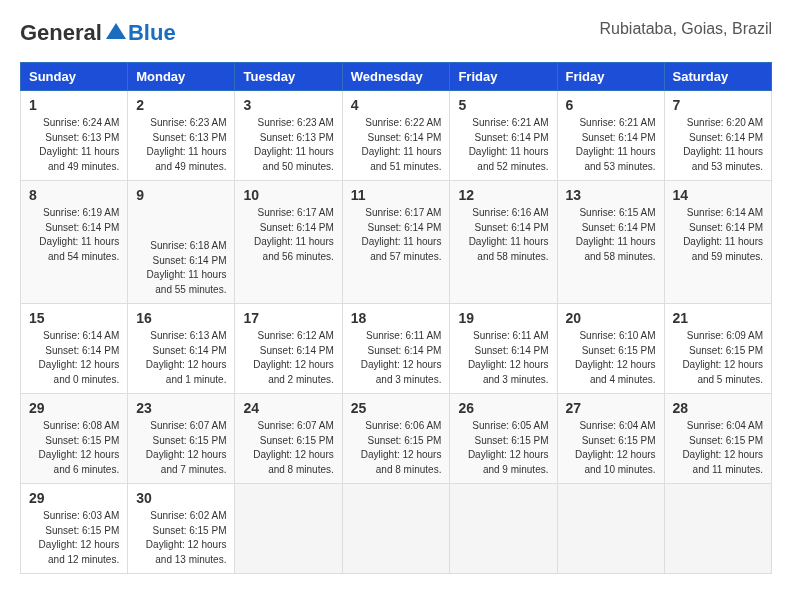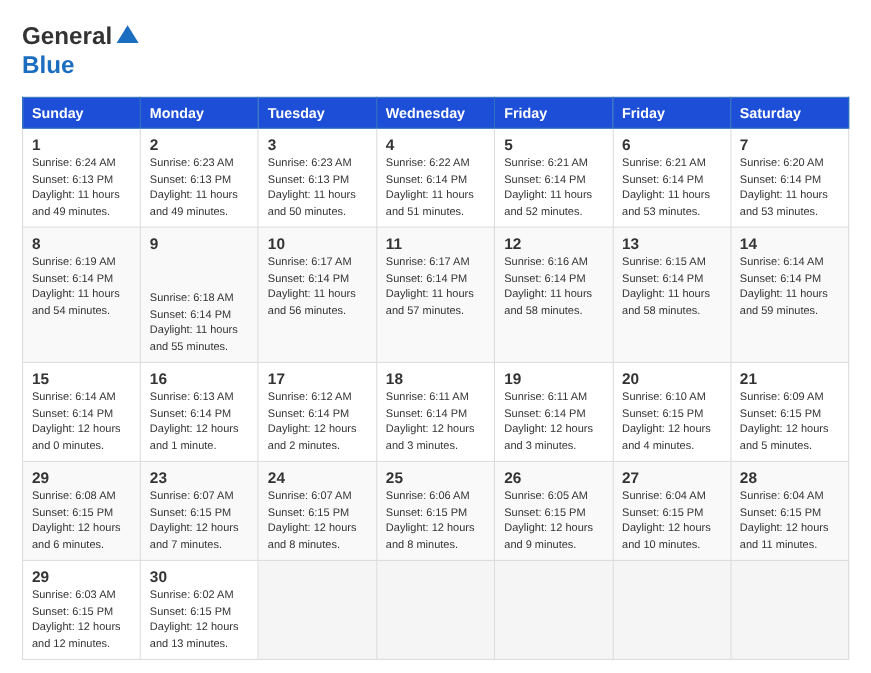--- a/index.html
+++ b/index.html
@@ -11,21 +11,21 @@
       padding: 20px;
     }
     .header {
       display: flex;
       justify-content: space-between;
       align-items: flex-start;
       margin-bottom: 16px;
     }
     .logo {
       display: flex;
-      flex-direction: column;
+      flex-direction: row;
       align-items: flex-start;
     }
     .logo-text {
       display: flex;
       align-items: center;
     }
     .logo-general {
       font-size: 22px;
       font-weight: bold;
       color: #333;
@@ -80,39 +80,41 @@
     .day-num {
       font-size: 14px;
       font-weight: bold;
       display: block;
       margin-bottom: 3px;
     }
     .day-info {
       font-size: 10px;
       color: #333;
       line-height: 1.45;
+      text-align: right;
     }
     tr:nth-child(even) td:not(.empty) {
       background: #f9f9f9;
     }
   </style>
 </head>
 <body>
 
 <div class="header">
   <div class="logo">
     <div class="logo-text">
       <span class="logo-general">General</span>
       <svg class="logo-icon" viewBox="0 0 24 24" xmlns="http://www.w3.org/2000/svg">
         <polygon points="12,2 22,18 2,18" fill="#1a6dbf"></polygon>
       </svg>
     </div>
     <span class="logo-blue">Blue</span>
   </div>
   <div class="title-area">
+    <div class="location">Rubiataba, Goias, Brazil</div>
   </div>
 </div>
 
 <table class="calendar">
   <thead>
     <tr>
     <th>Sunday</th>
         <th>Monday</th>
         <th>Tuesday</th>
         <th>Wednesday</th>

